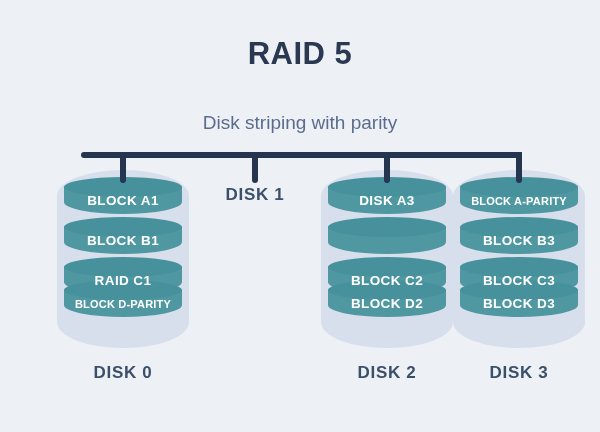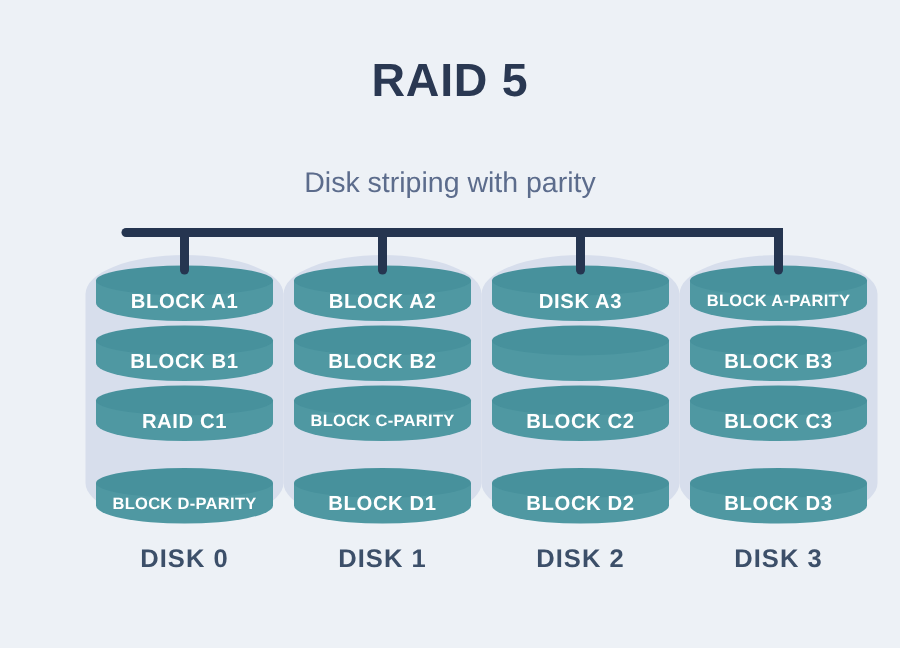--- a/index.html
+++ b/index.html
@@ -32,21 +32,21 @@
   .stub{
     position:absolute;top:-18px;left:calc(50% - 3px);width:6px;height:31px;
     background:var(--connector,#253550);border-radius:0 0 3px 3px;z-index:5;
   }
   .cylinder{
     position:relative;height:178px;
     background:var(--disk-outline,#d7deec);
     border-radius:50% / 26px;
   }
   .seg{position:absolute;left:7px;right:7px;height:37px;}
-  .seg-0{top:7px}.seg-1{top:47px}.seg-2{top:87px}.seg-3{top:142px}
+  .seg-0{top:7px}.seg-1{top:47px}.seg-2{top:87px}.seg-3{top:110px}
   .seg-top{
     position:absolute;top:0;left:0;right:0;height:20px;
     background:var(--cylinder-top,#47919c);border-radius:50%;z-index:2;
   }
   .seg-body{
     position:absolute;top:10px;left:0;right:0;bottom:0;
     background:var(--cylinder-body,#4f98a2);
     border-radius:0 0 50% 50% / 0 0 12px 12px;z-index:1;
   }
   .seg-label{
@@ -91,42 +91,20 @@
           <div class="seg seg-3">
             <div class="seg-top"></div>
             <div class="seg-body"></div>
             <div class="seg-label parity">BLOCK D-PARITY</div>
           </div>
         </div>
         <div class="disk-name">DISK 0</div>
       </div>
       <div class="disk">
         <div class="stub"></div>
-        <div class="cylinder">
-          <div class="seg seg-0">
-            <div class="seg-top"></div>
-            <div class="seg-body"></div>
-            <div class="seg-label">BLOCK A2</div>
-          </div>
-          <div class="seg seg-1">
-            <div class="seg-top"></div>
-            <div class="seg-body"></div>
-            <div class="seg-label">BLOCK B2</div>
-          </div>
-          <div class="seg seg-2">
-            <div class="seg-top"></div>
-            <div class="seg-body"></div>
-            <div class="seg-label parity">BLOCK C-PARITY</div>
-          </div>
-          <div class="seg seg-3">
-            <div class="seg-top"></div>
-            <div class="seg-body"></div>
-            <div class="seg-label">BLOCK D1</div>
-          </div>
-        </div>
         <div class="disk-name">DISK 1</div>
       </div>
       <div class="disk">
         <div class="stub"></div>
         <div class="cylinder">
           <div class="seg seg-0">
             <div class="seg-top"></div>
             <div class="seg-body"></div>
             <div class="seg-label">DISK A3</div>
           </div>

